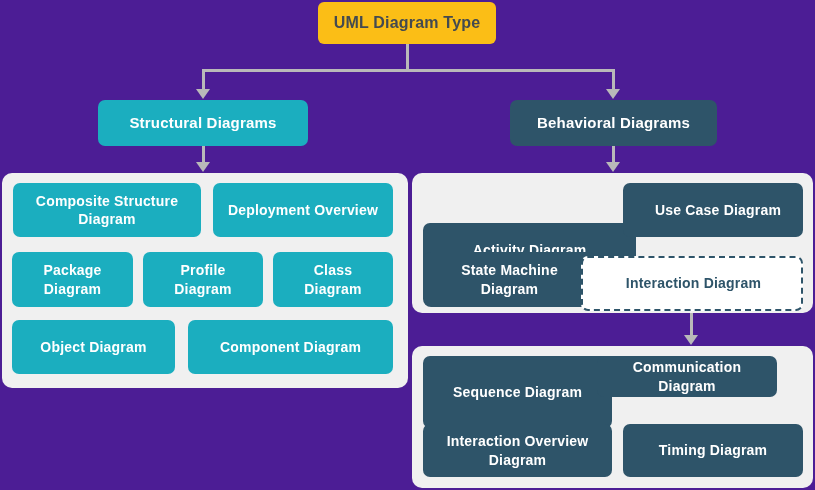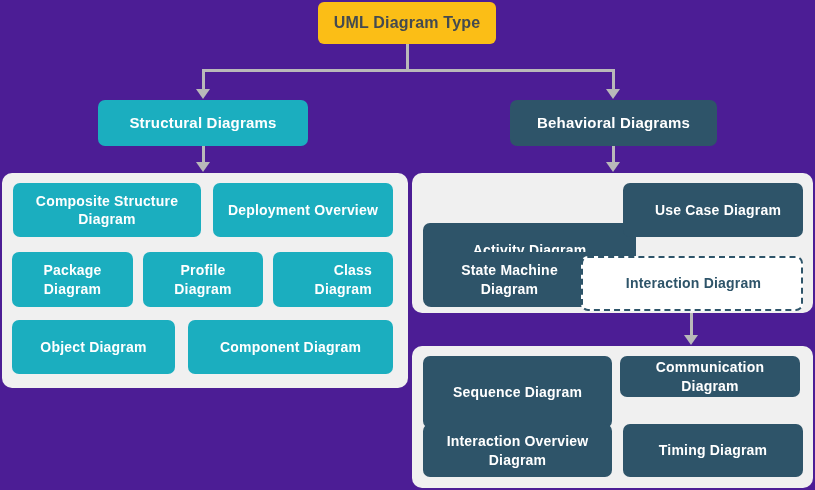--- a/index.html
+++ b/index.html
@@ -69,21 +69,21 @@
   </div>
   <div class="node teal" style="left:213px; top:183px; width:180px; height:54px;">
     <span>Deployment Overview</span>
   </div>
   <div class="node teal narrow" style="left:12px; top:252px; width:121px; height:55px;">
     <span>Package Diagram</span>
   </div>
   <div class="node teal narrow" style="left:143px; top:252px; width:120px; height:55px;">
     <span>Profile Diagram</span>
   </div>
-  <div class="node teal narrow" style="left:273px; top:252px; width:120px; height:55px;text-align:right;">
+  <div class="node teal narrow" style="left:273px; top:252px; width:120px; height:55px;">
     <span>Class Diagram</span>
   </div>
   <div class="node teal" style="left:12px; top:320px; width:163px; height:54px;">
     <span>Object Diagram</span>
   </div>
   <div class="node teal" style="left:188px; top:320px; width:205px; height:54px;">
     <span>Component Diagram</span>
   </div>
 
   <div class="node navy" style="left:423px; top:183px; width:213px; height:54px;margin-top:40px;">
@@ -95,21 +95,21 @@
   <div class="node navy narrow-wide" style="left:423px; top:252px; width:173px; height:55px;border-radius:8px;">
     <span>State Machine Diagram</span>
   </div>
   <div class="node dashed" style="left:581px; top:256px; width:222px; height:55px;padding-left:12px;">
     <span>Interaction Diagram</span>
   </div>
 
   <div class="node navy" style="left:423px; top:356px; width:189px; height:72px;">
     <span>Sequence Diagram</span>
   </div>
-  <div class="node navy narrow-wide" style="left:620px; top:356px; width:180px; height:41px;justify-content:center;">
+  <div class="node navy narrow-wide" style="left:597px; top:356px; width:180px; height:41px;justify-content:center;">
     <span>Communication Diagram</span>
   </div>
   <div class="node navy" style="left:423px; top:424px; width:189px; height:53px;">
     <span>Interaction Overview Diagram</span>
   </div>
   <div class="node navy" style="left:623px; top:424px; width:180px; height:53px;">
     <span>Timing Diagram</span>
   </div>
 
 </div>

